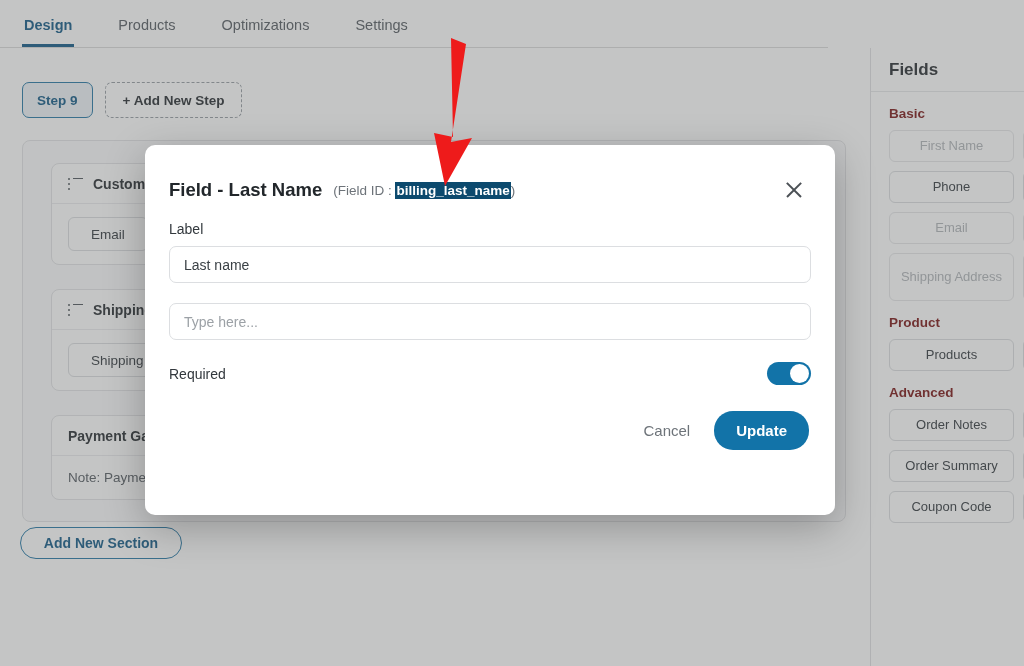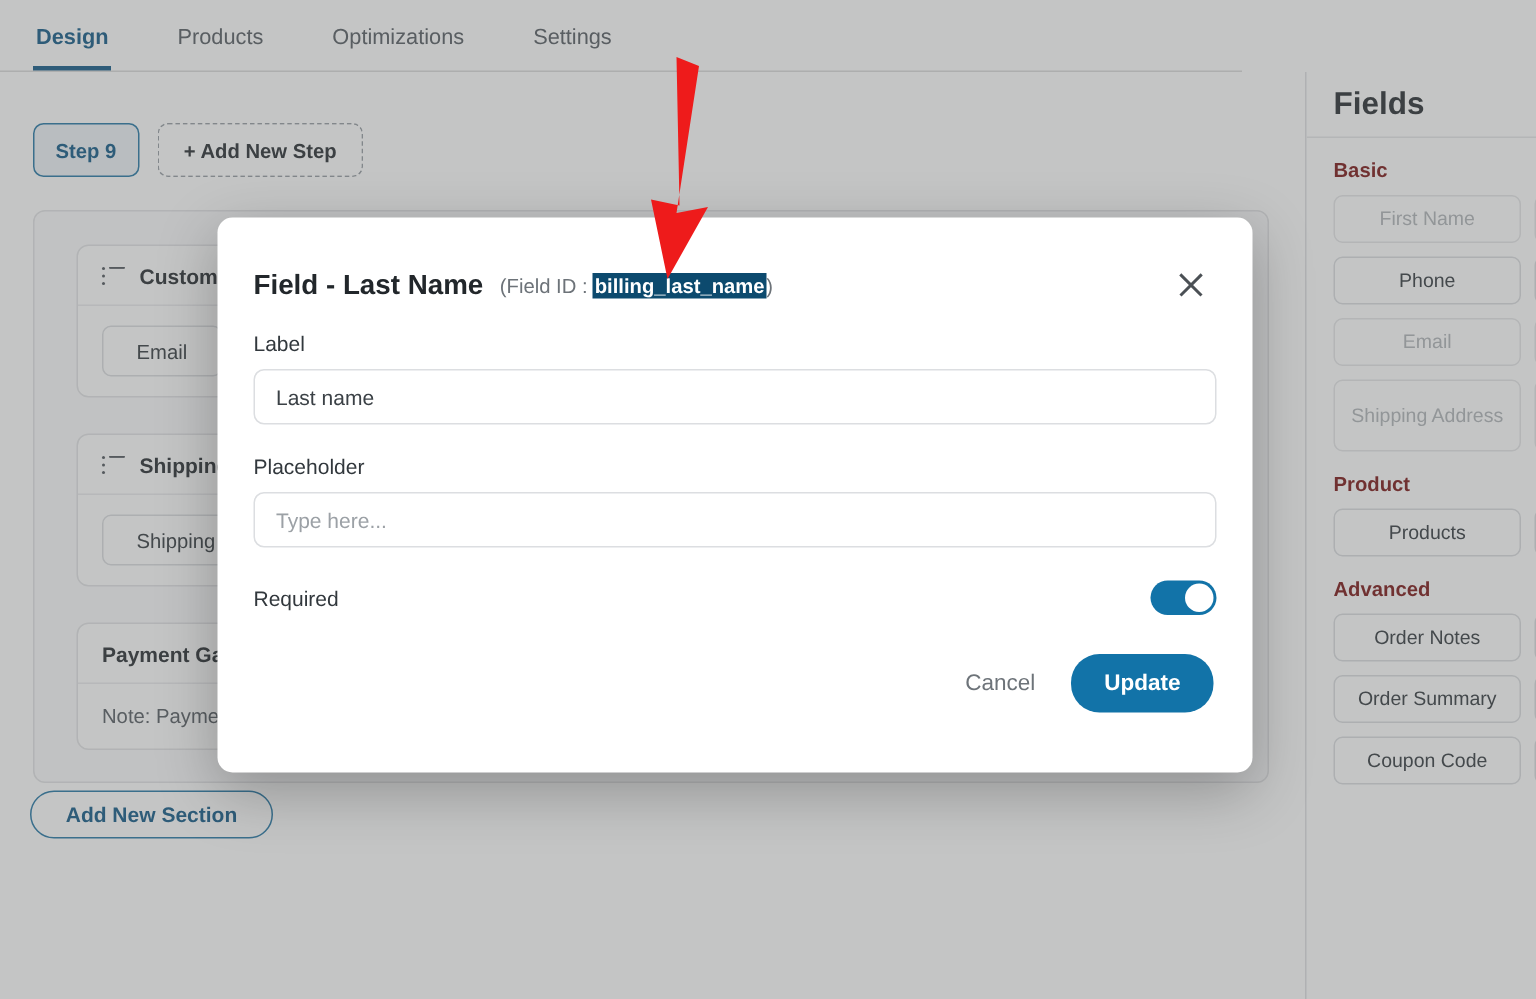--- a/index.html
+++ b/index.html
@@ -199,21 +199,21 @@
     width: 154px;
     height: 618px;
     background: #ffffff;
     border-left: 1px solid #e0e1e3;
     overflow: hidden;
   }
   .sidebar-title {
     height: 44px;
     display: flex; align-items: center;
     padding-left: 18px;
-    font-size: 21px;
+    font-size: 17px;
     font-weight: 700;
     color: #2f3438;
     border-bottom: 1px solid #e7e8ea;
   }
   .sb-group { padding: 14px 0 0 0; }
   .sb-group-title {
     font-size: 13.5px;
     font-weight: 700;
     color: #7f1d1d;
     padding-left: 18px;
@@ -572,21 +572,20 @@
       <span class="modal-subid"><span>(Field ID : </span><span class="id-highlight">billing_last_name</span><span>)</span></span>
       <span class="modal-close"></span>
     </div>
 
     <div class="modal-body">
       <div class="fld-label">Label</div>
       <input class="fld-input" type="text" value="Last name" style="">
 
       <div class="fld-gap"></div>
 
-      <div class="fld-label">Placeholder</div>
       <input class="fld-input" type="text" placeholder="Type here..." style="">
     </div>
 
     <div class="req-row">
       <span class="req-label">Required</span>
       <span class="toggle">
         <span class="knob"></span>
       </span>
     </div>
 

